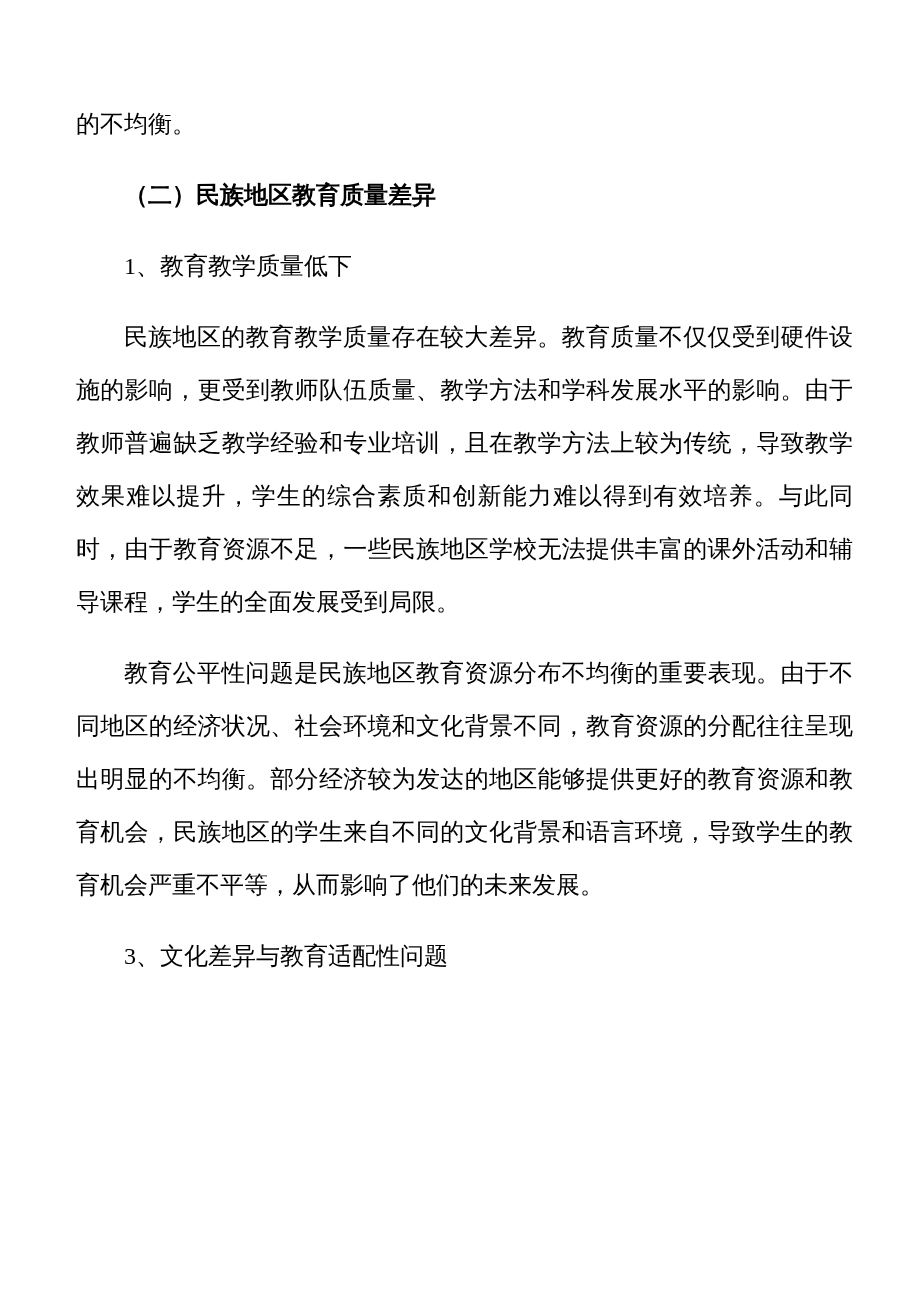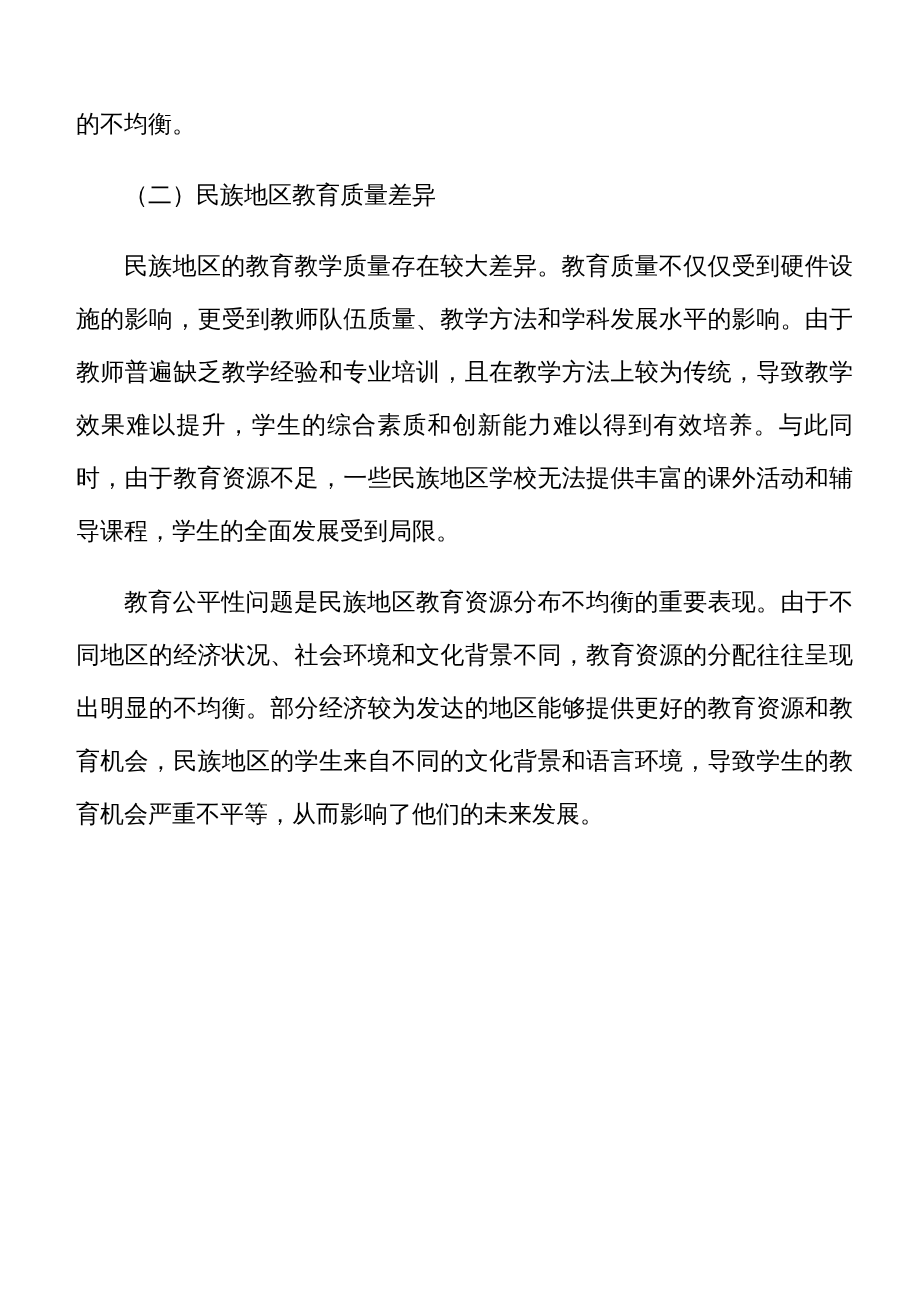--- a/index.html
+++ b/index.html
@@ -28,30 +28,32 @@
     overflow-wrap: break-word;
   }
   .doc-body p.continuation {
     text-indent: 0;
   }
   .doc-body p.body {
     text-indent: 2em;
   }
   .doc-body p.heading2 {
     text-indent: 2em;
-    font-weight: 400;
+    font-weight: 700;
   }
   .doc-body p.heading3 {
     text-indent: 2em;
     font-weight: 400;
   }
 </style>
 </head>
 <body>
 
 <div class="page">
   <div class="doc-body">
       <p class="continuation">的不均衡。</p>
       <p class="heading2">（二）民族地区教育质量差异</p>
+      <p class="heading3">1、教育教学质量低下</p>
       <p class="body">民族地区的教育教学质量存在较大差异。教育质量不仅仅受到硬件设施的影响，更受到教师队伍质量、教学方法和学科发展水平的影响。由于教师普遍缺乏教学经验和专业培训，且在教学方法上较为传统，导致教学效果难以提升，学生的综合素质和创新能力难以得到有效培养。与此同时，由于教育资源不足，一些民族地区学校无法提供丰富的课外活动和辅导课程，学生的全面发展受到局限。</p>
       <p class="body">教育公平性问题是民族地区教育资源分布不均衡的重要表现。由于不同地区的经济状况、社会环境和文化背景不同，教育资源的分配往往呈现出明显的不均衡。部分经济较为发达的地区能够提供更好的教育资源和教育机会，民族地区的学生来自不同的文化背景和语言环境，导致学生的教育机会严重不平等，从而影响了他们的未来发展。</p>
+      <p class="heading3">3、文化差异与教育适配性问题</p>
     </div>
 </div>
 
 </body></html>

